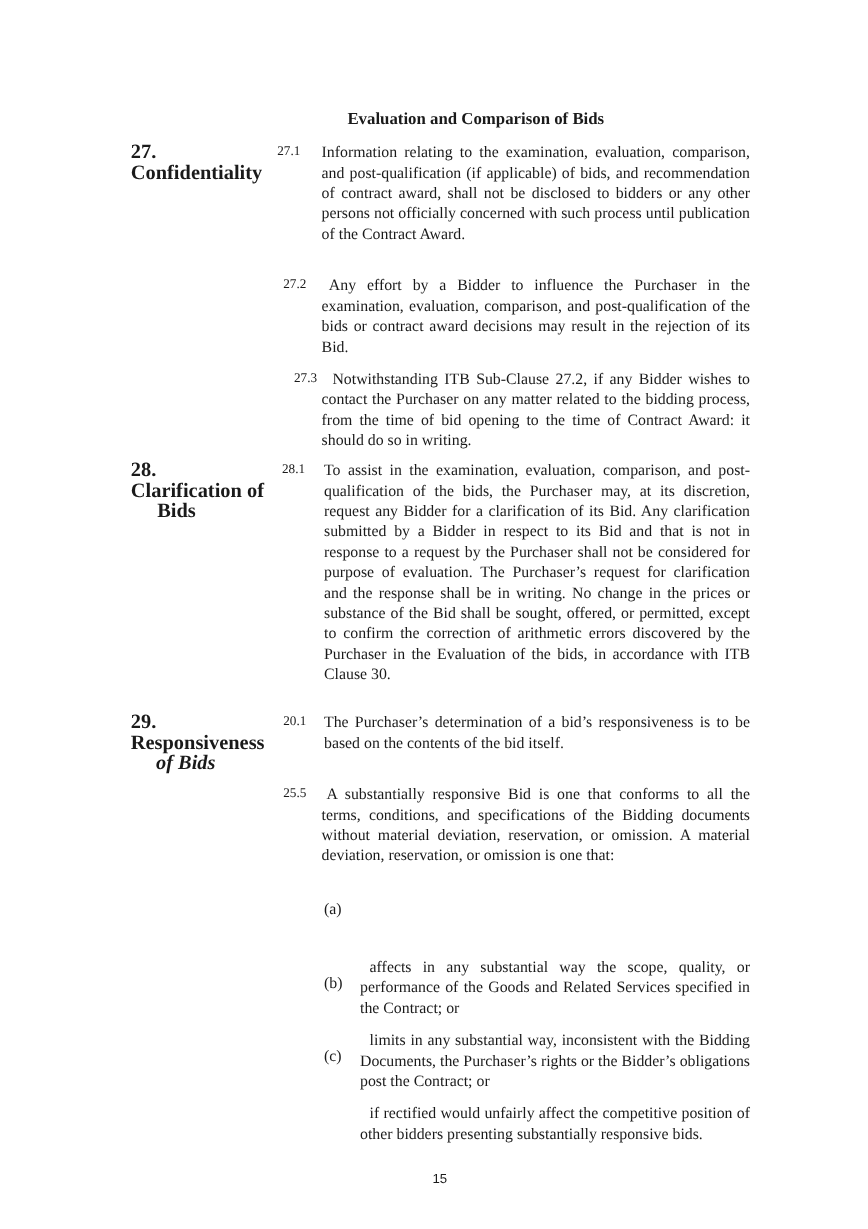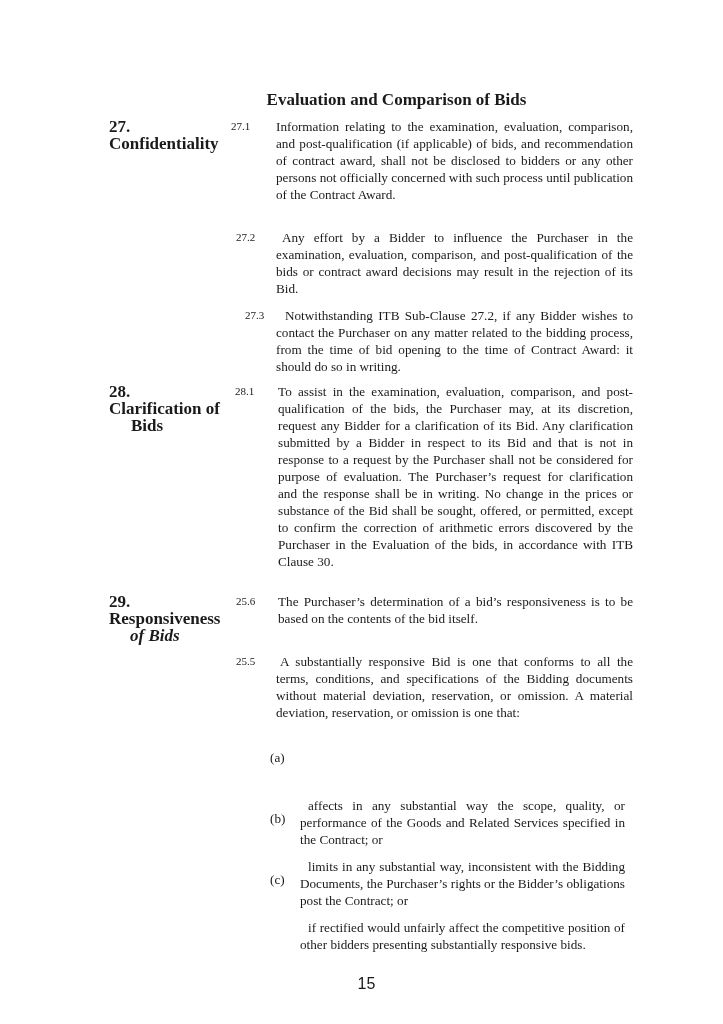--- a/index.html
+++ b/index.html
@@ -3,41 +3,41 @@
 <meta charset="utf-8">
 <style>
   html, body { margin: 0; padding: 0; background: #ffffff; }
   body {
     width: 723px; height: 1024px; position: relative; overflow: hidden;
     font-family: "Liberation Serif", "DejaVu Serif", serif;
     color: #1a1a1a; font-size: 13.2px; line-height: 17px;
   }
   .heading {
     position: absolute; top: 91px; left: 0; width: 723px; text-align: center;
-    font-weight: bold; font-size: 17px;
+    font-weight: bold; font-size: 14px;
     padding-left: 70px; box-sizing: border-box;
   }
   .sec-title {
     position: absolute; left: 109px; width: 118px;
     font-weight: bold; font-size: 17px; line-height: 17px;
   }
   .sec-title .l2 { display: block; padding-left: 22px; }
   .clause-num { position: absolute; font-size: 11px; }
   .para {
     position: absolute; left: 268px; width: 357px;
-    text-align: justify; text-align-last: left; margin-left: 8px;
+    text-align: justify; text-align-last: left;
   }
   .item-label { position: absolute; left: 270px; }
   .item-text {
     position: absolute; left: 300px; width: 325px;
     text-align: justify; text-align-last: left; margin-top: 48px;
   }
   .page-num {
     position: absolute; top: 975px; left: 0; width: 723px; text-align: center;
-    font-family: "Liberation Sans", "DejaVu Sans", sans-serif; font-size: 16px;
+    font-family: "Liberation Sans", "DejaVu Sans", sans-serif; font-size: 11px;
     padding-left: 10px; box-sizing: border-box;
   }
 </style>
 </head>
 <body>
 
 <div>
 
   <div class="heading">Evaluation and Comparison of Bids</div>
 
@@ -57,21 +57,21 @@
     <span>28. Clarification of</span>
     <span class="l2">Bids</span>
   </div>
   <div class="clause-num" style="top:383px; left:235px;">28.1</div>
   <div class="para" style="top:383px; left:270px; width:355px;">To assist in the examination, evaluation, comparison, and post-qualification of the bids, the Purchaser may, at its discretion, request any Bidder for a clarification of its Bid. Any clarification submitted by a Bidder in respect to its Bid and that is not in response to a request by the Purchaser shall not be considered for purpose of evaluation. The Purchaser’s request for clarification and the response shall be in writing. No change in the prices or substance of the Bid shall be sought, offered, or permitted, except to confirm the correction of arithmetic errors discovered by the Purchaser in the Evaluation of the bids, in accordance with ITB Clause 30.</div>
 
   <div class="sec-title" style="top:593px;">
     <span>29. Responsiveness</span>
     <span class="l2" style="padding-left:21px;font-style:italic;">of Bids</span>
   </div>
-  <div class="clause-num" style="top:593px; left:236px;">25.6</div>
+  <div class="clause-num" style="top:593px; left:236px;">20.1</div>
   <div class="para" style="top:593px; left:270px; width:355px;">The Purchaser’s determination of a bid’s responsiveness is to be based on the contents of the bid itself.</div>
 
   <div class="clause-num" style="top:653px; left:236px;">25.5</div>
   <div class="para" style="top:653px; left:268px; width:357px; text-indent:4px;">A substantially responsive Bid is one that conforms to all the terms, conditions, and specifications of the Bidding documents without material deviation, reservation, or omission. A material deviation, reservation, or omission is one that:</div>
 
   <div class="item-label" style="top:749px;">(a)</div>
   <div class="item-text" style="top:749px; text-indent:8px;">affects in any substantial way the scope, quality, or performance of the Goods and Related Services specified in the Contract; or</div>
 
   <div class="item-label" style="top:810px;">(b)</div>
   <div class="item-text" style="top:810px; text-indent:8px;">limits in any substantial way, inconsistent with the Bidding Documents, the Purchaser’s rights or the Bidder’s obligations post the Contract; or</div>

